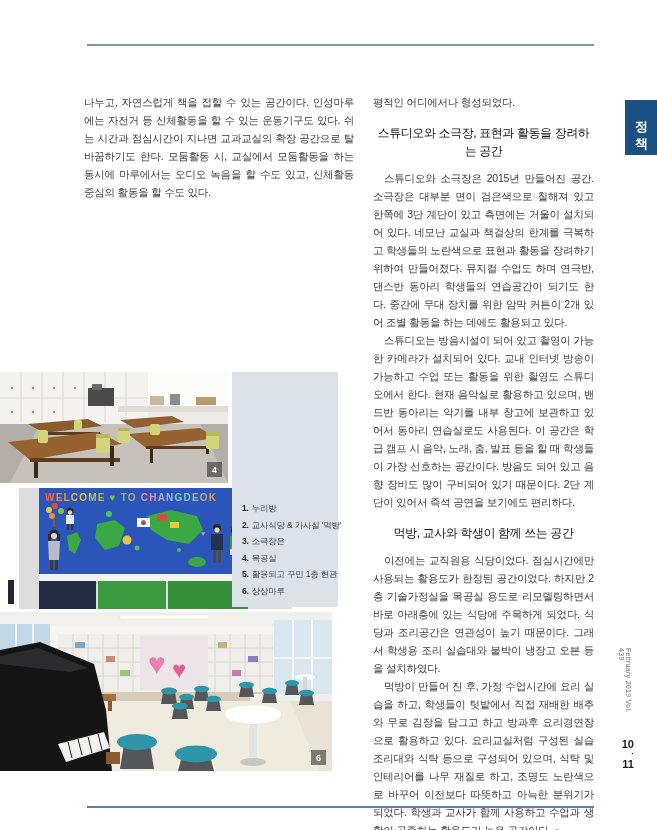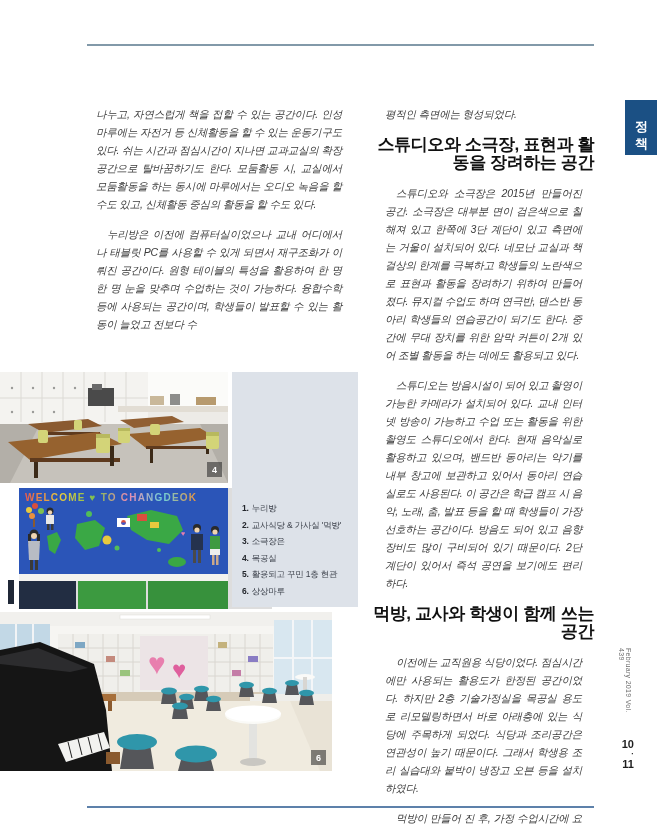--- a/index.html
+++ b/index.html
@@ -18,42 +18,42 @@
   }
   .section-tab span{
     writing-mode:vertical-rl; text-orientation:upright;
     font-size:13px; font-weight:bold; letter-spacing:4px;
   }
 
   .col{position:absolute; top:93px; color:#3a3a3a; font-size:10.5px; line-height:18px;
        text-align:justify; word-break:break-all; letter-spacing:-0.2px;}
   .col-left{left:84px; width:270px;}
   .col-right{left:373px; width:221px;}
-  .col p{margin:12px;font-style:italic;}
+  .col p{margin:0;}
   .col p.indent{text-indent:11px;}
-  .col h3{font-size:17px; font-weight:bold; color:#101010; letter-spacing:-0.4px; text-align:right;}
+  .col h3{font-size:12px; font-weight:normal; color:#101010; letter-spacing:-0.4px; text-align:center;}
   .col-left h3{margin:10px 0 9px;}
   .col-right h3{margin:13px 0 9px;}
   .endmark{color:#8ba0b5; font-size:10px;}
 
   .photo{position:absolute; overflow:hidden; background:#ddd;}
   .photo svg{display:block;}
   .photo-4{left:0; top:372px; width:228px; height:111px;}
-  .photo-5{left:19px; top:488px; width:253px; height:121px;}
+  .photo-5{left:19px; top:488px; width:253px; height:121px;padding-left:20px;}
   .photo-6{left:0; top:612px; width:332px; height:159px;}
   .photo-sliver{position:absolute; left:8px; top:580px; width:6px; height:24px; background:#202837;}
 
   .badge{
     position:absolute; right:6px; bottom:6px; width:15px; height:15px;
     background:rgba(35,35,35,.55); color:#fff; font-size:9px; font-weight:bold;
     display:flex; align-items:center; justify-content:center;
   }
 
   .caption-panel{
-    position:absolute; left:232px; top:372px; width:126px; height:235px;
+    position:absolute; left:232px; top:372px; width:106px; height:235px;
     background:var(--caption_bg,#dde2e9);
   }
   .caption-list{position:absolute; left:10px; right:3px; bottom:8px;}
   .cap-item{font-size:8.5px; line-height:16.5px; color:#3c414b; letter-spacing:-0.2px; white-space:nowrap;}
   .cap-num{font-weight:bold; color:#23262c; margin-right:3px;}
 
   .issue-vert{
     position:absolute; left:618px; top:648px; height:75px;
     writing-mode:vertical-rl; font-size:7px; color:#6e6e6e; letter-spacing:0.3px;
   }
@@ -67,25 +67,24 @@
 <div class="page">
 
   <div class="rule rule-top"></div>
 
   <div class="section-tab">
     <span>정책</span>
   </div>
 
   <div class="col col-left">
     <p>나누고, 자연스럽게 책을 접할 수 있는 공간이다. 인성마루에는 자전거 등 신체활동을 할 수 있는 운동기구도 있다. 쉬는 시간과 점심시간이 지나면 교과교실의 확장 공간으로 탈바꿈하기도 한다. 모둠활동 시, 교실에서 모둠활동을 하는 동시에 마루에서는 오디오 녹음을 할 수도 있고, 신체활동 중심의 활동을 할 수도 있다.</p>
-    <p class="indent">누리방은 이전에 컴퓨터실이었으나 교내 어디에서나 태블릿 PC를 사용할 수 있게 되면서 재구조화가 이뤄진 공간이다. 원형 테이블의 특성을 활용하여 한 명 한 명 눈을 맞추며 수업하는 것이 가능하다. 융합수학 등에 사용되는 공간이며, 학생들이 발표할 수 있는 활동이 늘었고 전보다 수</p>
   </div>
 
   <div class="col col-right">
-    <p>평적인 측면에는 형성되었다.</p>
+    <p>평적인 어디에서나 형성되었다.</p>
     <h3>스튜디오와 소극장, 표현과 활동을 장려하는 공간</h3>
     <p class="indent">스튜디오와 소극장은 2015년 만들어진 공간. 소극장은 대부분 면이 검은색으로 칠해져 있고 한쪽에 3단 계단이 있고 측면에는 거울이 설치되어 있다. 네모난 교실과 책걸상의 한계를 극복하고 학생들의 노란색으로 표현과 활동을 장려하기 위하여 만들어졌다. 뮤지컬 수업도 하며 연극반, 댄스반 동아리 학생들의 연습공간이 되기도 한다. 중간에 무대 장치를 위한 암막 커튼이 2개 있어 조별 활동을 하는 데에도 활용되고 있다.</p>
     <p class="indent">스튜디오는 방음시설이 되어 있고 촬영이 가능한 카메라가 설치되어 있다. 교내 인터넷 방송이 가능하고 수업 또는 활동을 위한 촬영도 스튜디오에서 한다. 현재 음악실로 활용하고 있으며, 밴드반 동아리는 악기를 내부 창고에 보관하고 있어서 동아리 연습실로도 사용된다. 이 공간은 학급 캠프 시 음악, 노래, 춤, 발표 등을 할 때 학생들이 가장 선호하는 공간이다. 방음도 되어 있고 음향 장비도 많이 구비되어 있기 때문이다. 2단 계단이 있어서 즉석 공연을 보기에도 편리하다.</p>
     <h3>먹방, 교사와 학생이 함께 쓰는 공간</h3>
     <p class="indent">이전에는 교직원용 식당이었다. 점심시간에만 사용되는 활용도가 한정된 공간이었다. 하지만 2층 기술가정실을 목공실 용도로 리모델링하면서 바로 아래층에 있는 식당에 주목하게 되었다. 식당과 조리공간은 연관성이 높기 때문이다. 그래서 학생용 조리 실습대와 붙박이 냉장고 오븐 등을 설치하였다.</p>
     <p class="indent"><span>먹방이 만들어 진 후, 가정 수업시간에 요리 실습을 하고, 학생들이 텃밭에서 직접 재배한 배추와 무로 김장을 담그고 하고 방과후 요리경연장으로 활용하고 있다. 요리교실처럼 구성된 실습조리대와 식탁 등으로 구성되어 있으며, 식탁 및 인테리어를 나무 재질로 하고, 조명도 노란색으로 바꾸어 이전보다 따뜻하고 아늑한 분위기가 되었다. 학생과 교사가 함께 사용하고 수업과 생활이 공존하는 활용도가 높은 공간이다.</span> <span class="endmark">●</span></p>
   </div>
 
   <div class="photo photo-4">
     <svg width="228" height="111" viewBox="0 0 228 111">

